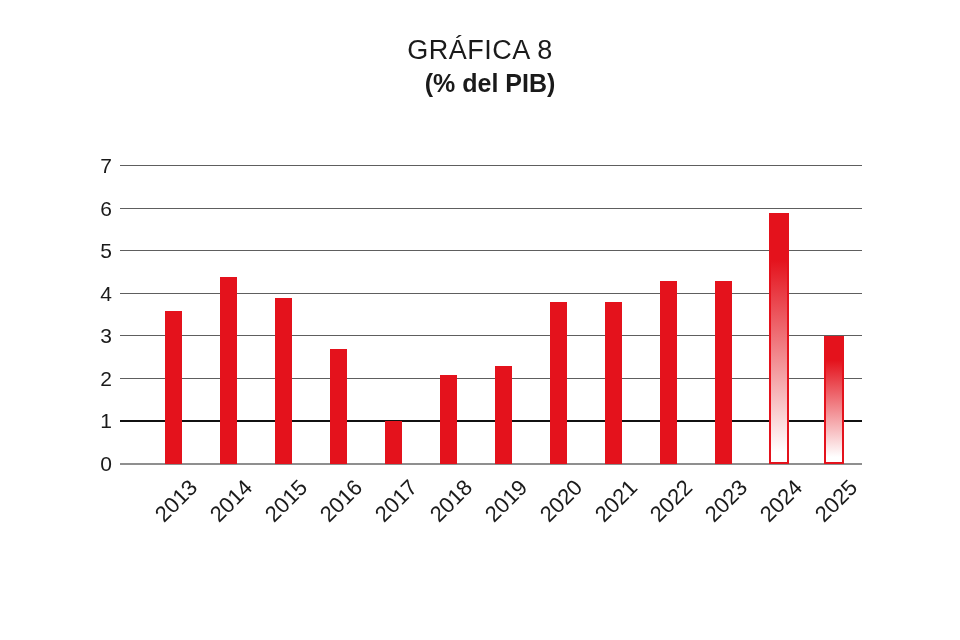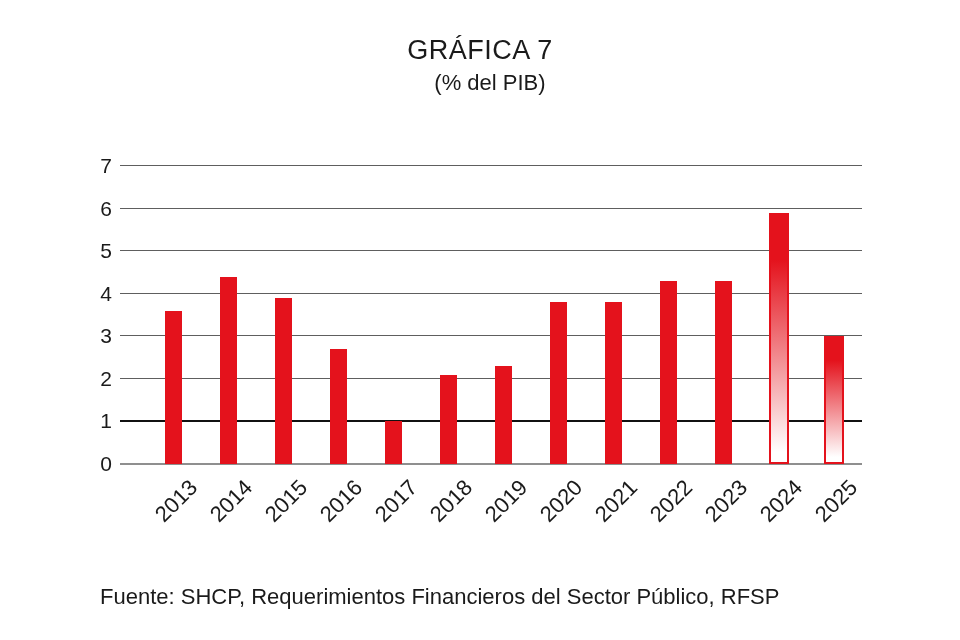--- a/index.html
+++ b/index.html
@@ -7,21 +7,21 @@
     position: relative;
     width: 960px; height: 640px;
     background: #ffffff;
     font-family: "Liberation Sans", sans-serif;
     color: #1a1a1a;
     overflow: hidden;
   }
   .header { position: absolute; top: 34px; left: 0; width: 960px; text-align: center; }
   .kicker  { font-size: 27px; font-weight: 400; letter-spacing: 0.5px; line-height: 32px; }
   .title   { font-size: 30px; font-weight: 700; line-height: 36px; margin-top: 4px; }
-  .units   { font-size: 22px; font-weight: 400; line-height: 26px; margin-top: 4px; margin-left: 20px; }
+  .units   { font-size: 25px; font-weight: 700; line-height: 26px; margin-top: 4px; margin-left: 20px; }
 
   .plot { position: absolute; left: 120px; top: 166px; width: 742px; height: 298px; }
   .gridline { position: absolute; left: 0; width: 742px; height: 0;
               border-top: 1.6px solid #5e5e5e; }
   .gridline.emphasis { border-top: 2px solid #111111; }
   .gridline.baseline { border-top: 2px solid #8f8f8f; }
 
   .ylabel { position: absolute; width: 42px; text-align: right;
             font-size: 21px; line-height: 21px; color: #1a1a1a; }
 
@@ -35,21 +35,21 @@
 
   .source { position: absolute; left: 100px; top: 584px;
             font-size: 22px; font-weight: 400; color: #1a1a1a; }
 </style>
 </head>
 <body>
 
 <div class="figure">
 
   <div class="header">
-    <div class="kicker">GRÁFICA 7</div>
+    <div class="kicker">GRÁFICA 8</div>
     <div class="units">(% del PIB)</div>
   </div>
 
   <div id="ylabels"></div>
 
   <div class="plot" id="plot">
       <div class="gridline baseline" style="top: 297px;"></div>
       <div class="gridline emphasis" style="top: 254.429px;"></div>
       <div class="gridline" style="top: 211.857px;"></div>
       <div class="gridline" style="top: 169.286px;"></div>
@@ -81,21 +81,20 @@
       <div class="xlabel" style="left: 380.5px; top: 476px;">2018</div>
       <div class="xlabel" style="left: 435.5px; top: 476px;">2019</div>
       <div class="xlabel" style="left: 490.5px; top: 476px;">2020</div>
       <div class="xlabel" style="left: 545.5px; top: 476px;">2021</div>
       <div class="xlabel" style="left: 600.5px; top: 476px;">2022</div>
       <div class="xlabel" style="left: 655.5px; top: 476px;">2023</div>
       <div class="xlabel" style="left: 710.5px; top: 476px;">2024</div>
       <div class="xlabel" style="left: 765.5px; top: 476px;">2025</div>
     </div>
 
-  <div class="source">Fuente: SHCP, Requerimientos Financieros del Sector Público, RFSP</div>
 
 <div class="ylabel" style="left: 70px; top: 453px;">0</div>
     <div class="ylabel" style="left: 70px; top: 410.429px;">1</div>
     <div class="ylabel" style="left: 70px; top: 367.857px;">2</div>
     <div class="ylabel" style="left: 70px; top: 325.286px;">3</div>
     <div class="ylabel" style="left: 70px; top: 282.714px;">4</div>
     <div class="ylabel" style="left: 70px; top: 240.143px;">5</div>
     <div class="ylabel" style="left: 70px; top: 197.571px;">6</div>
     <div class="ylabel" style="left: 70px; top: 155px;">7</div>
   </div>

